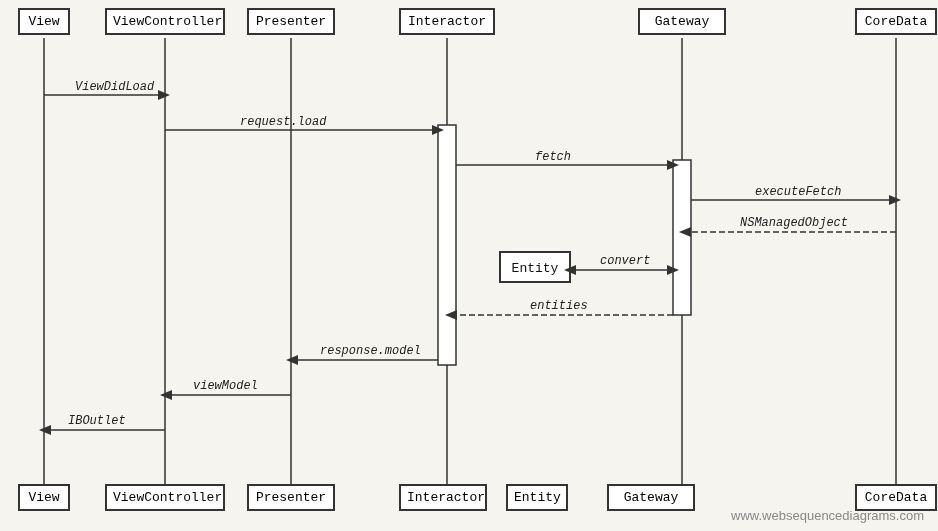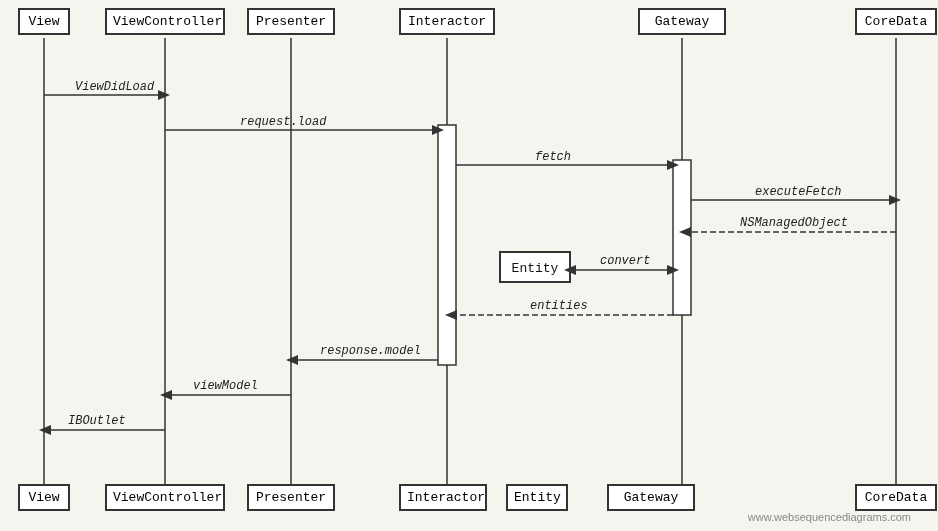--- a/index.html
+++ b/index.html
@@ -28,22 +28,22 @@
       border: 2px solid #333;
       font-size: 13px;
       font-family: 'Courier New', Courier, monospace;
       text-align: center;
       padding: 4px 6px;
       white-space: nowrap;
     }
     .watermark {
       position: absolute;
       bottom: 8px;
-      right: 27px;
-      font-size: 11px;
+      right: 14px;
+      font-size: 13px;
       color: #888;
       font-family: Arial, sans-serif;
       margin-top: 42px;
     }
   </style>
 </head>
 <body>
 
 <div id="diagram-container">
   <svg id="diagram-svg">

